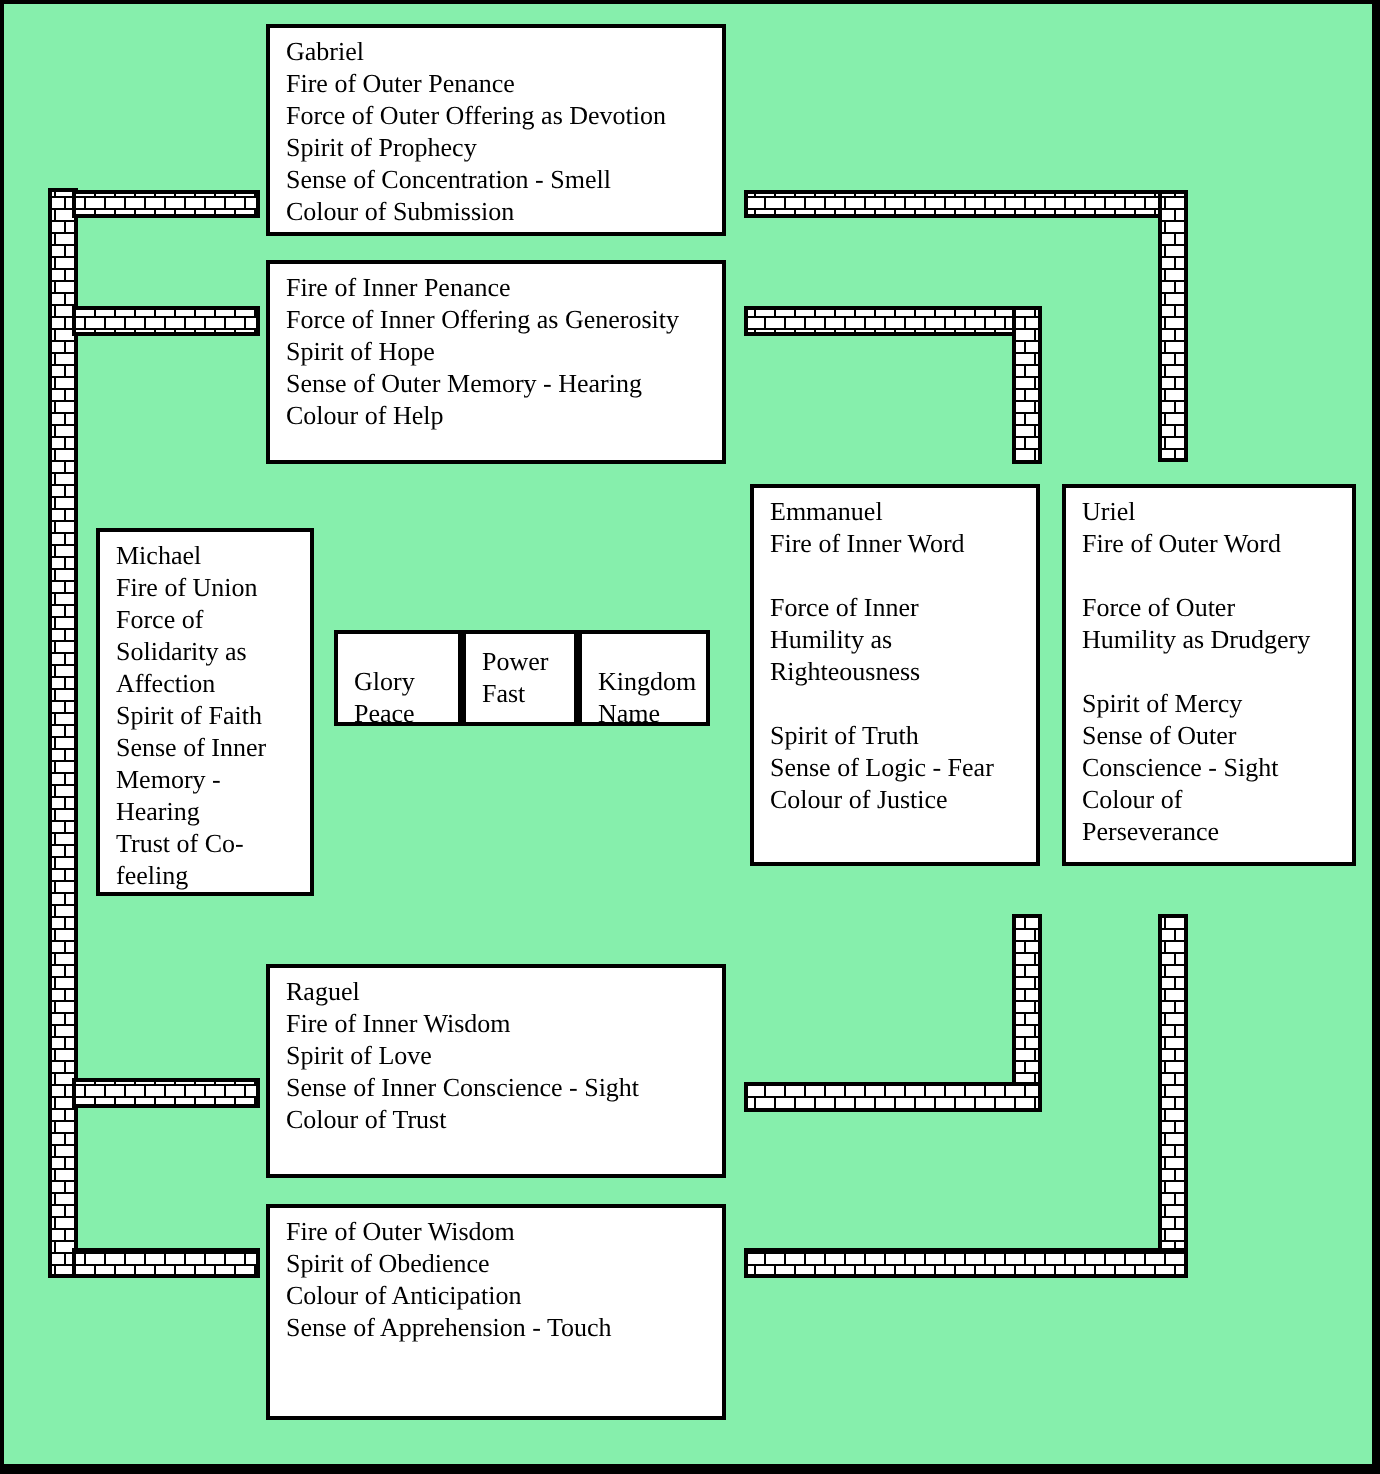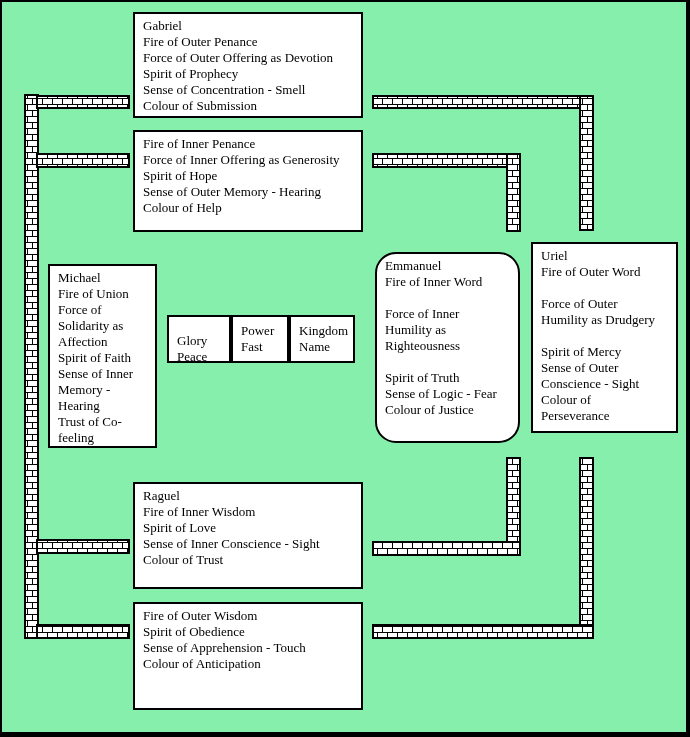--- a/index.html
+++ b/index.html
@@ -31,28 +31,28 @@
     color: #000000;
   }
   .box .line {
     white-space: nowrap;
     min-height: 16px;
   }
   
   #box-gabriel  { left: 131px; top:  10px; width: 230px; height: 106px; }
   #box-raphael  { left: 131px; top: 128px; width: 230px; height: 102px; }
   #box-michael  { left:  46px; top: 262px; width: 109px; height: 184px; }
-  #box-emmanuel { left: 373px; top: 250px; width: 145px; height: 191px; border-radius: 21px; }
+  #box-emmanuel { left: 373px; top: 240px; width: 145px; height: 191px; }
   #box-uriel    { left: 529px; top: 240px; width: 147px; height: 191px; }
   #box-raguel   { left: 131px; top: 480px; width: 230px; height: 107px; }
   #box-phanuel  { left: 131px; top: 600px; width: 230px; height: 108px; }
   
   #box-glory    { left: 165px; top: 313px; width:  64px; height: 48px; padding-top: 16px; }
   #box-power    { left: 229px; top: 313px; width:  58px; height: 48px; padding-top: 6px; }
-  #box-kingdom  { left: 287px; top: 313px; width:  66px; height: 48px; padding-top: 6px; }
+  #box-kingdom  { left: 287px; top: 313px; width:  66px; height: 48px; padding-top: 16px; }
 </style>
 </head>
 <body>
 
 <div id="canvas">
 
   <svg id="walls" viewBox="0 0 684 730" xmlns="http://www.w3.org/2000/svg" shape-rendering="crispEdges">
     <defs>
       <pattern id="brickPat" width="10" height="12" patternUnits="userSpaceOnUse">
         <rect width="10" height="12" fill="#ffffff"></rect>
@@ -133,22 +133,22 @@
   <div class="box" id="box-raguel">
       <div class="line">Raguel</div>
       <div class="line">Fire of Inner Wisdom</div>
       <div class="line">Spirit of Love</div>
       <div class="line">Sense of Inner Conscience - Sight</div>
       <div class="line">Colour of Trust</div>
     </div>
   <div class="box" id="box-phanuel">
       <div class="line">Fire of Outer Wisdom</div>
       <div class="line">Spirit of Obedience</div>
+      <div class="line">Colour of Anticipation</div>
       <div class="line">Sense of Apprehension - Touch</div>
-      <div class="line">Colour of Anticipation</div>
     </div>
 
   <div class="box" id="box-glory">
       <div class="line">Glory</div>
       <div class="line">Peace</div>
     </div>
   <div class="box" id="box-power">
       <div class="line">Power</div>
       <div class="line">Fast</div>
     </div>

